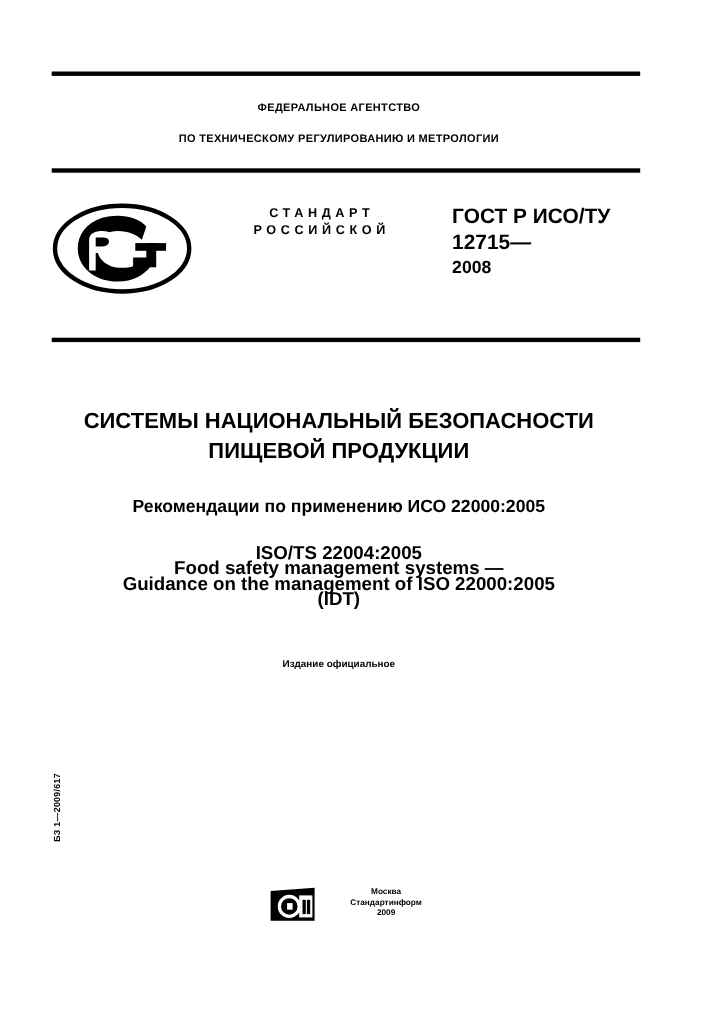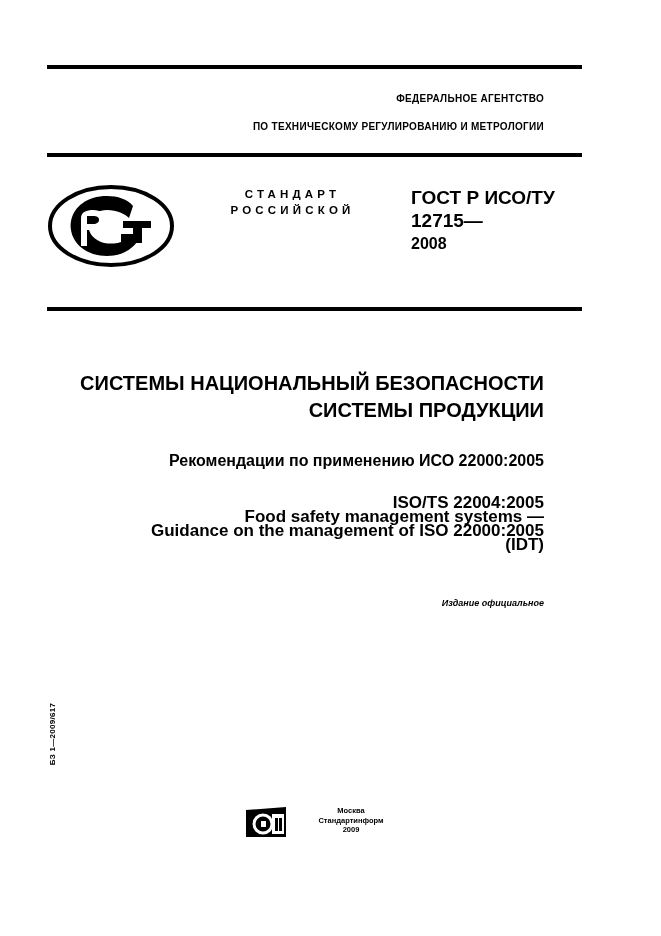--- a/index.html
+++ b/index.html
@@ -19,23 +19,24 @@
       position: absolute;
       left: 47px;
       width: 535px;
       height: 4px;
       background: #000;
     }
     .center {
       position: absolute;
       left: 0;
       width: 544px;
-      text-align: right;
+      text-align: center;
       font-weight: bold;
       white-space: nowrap;
+      padding-left: 36px;
     }
     .agency {
       font-size: 10px;
       letter-spacing: 0.3px;
     }
     .logo {
       position: absolute;
       left: 47px;
       top: 184px;
       width: 128px;
@@ -69,21 +70,20 @@
     }
     .subtitle {
       font-size: 16px;
     }
     .iso {
       font-size: 17px;
       line-height: 14px;
     }
     .edition {
       font-size: 9px;
-      font-style: italic;
     }
     .side-code {
       position: absolute;
       left: 52px;
       top: 734px;
       transform: translate(-50%, -50%) rotate(-90deg);
       font-weight: bold;
       font-size: 8px;
       white-space: nowrap;
       letter-spacing: 0.3px;
@@ -137,21 +137,21 @@
 
 <div class="gost">
   <div>ГОСТ Р ИСО/ТУ</div>
   <div>12715—</div>
   <div class="l3">2008</div>
 </div>
 
 <div class="rule" style="top:307px;"></div>
 
 <div class="center title" style="top:370px;">СИСТЕМЫ НАЦИОНАЛЬНЫЙ БЕЗОПАСНОСТИ</div>
-<div class="center title" style="top:397px;">СИСТЕМЫ ПРОДУКЦИИ</div>
+<div class="center title" style="top:397px;">ПИЩЕВОЙ ПРОДУКЦИИ</div>
 
 <div class="center subtitle" style="top:452px;">Рекомендации по применению ИСО 22000:2005</div>
 
 <div class="center iso" style="top:496px;">ISO/TS 22004:2005</div>
 <div class="center iso" style="top:510px;">Food safety management systems —</div>
 <div class="center iso" style="top:524px;">Guidance on the management of ISO 22000:2005</div>
 <div class="center iso" style="top:538px;">(IDT)</div>
 
 <div class="center edition" style="top:598px;">Издание официальное</div>
 

